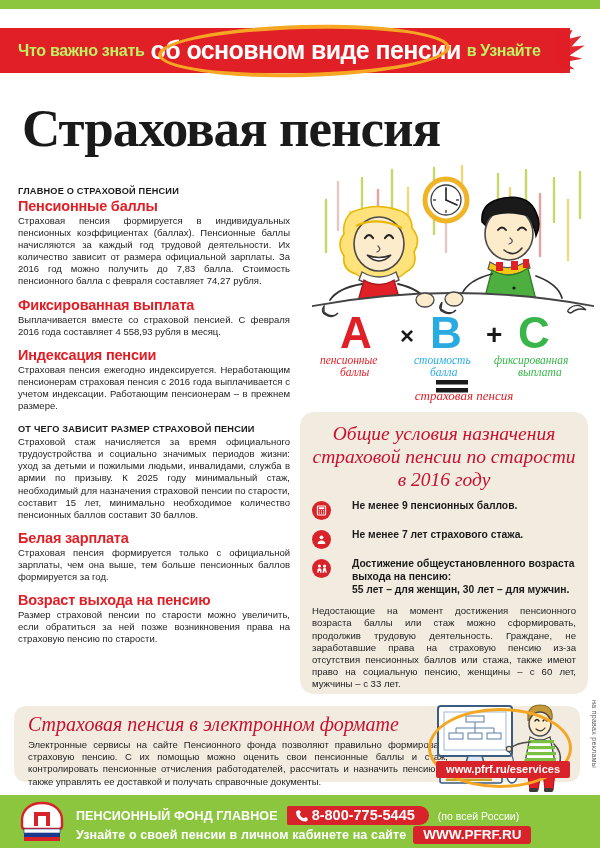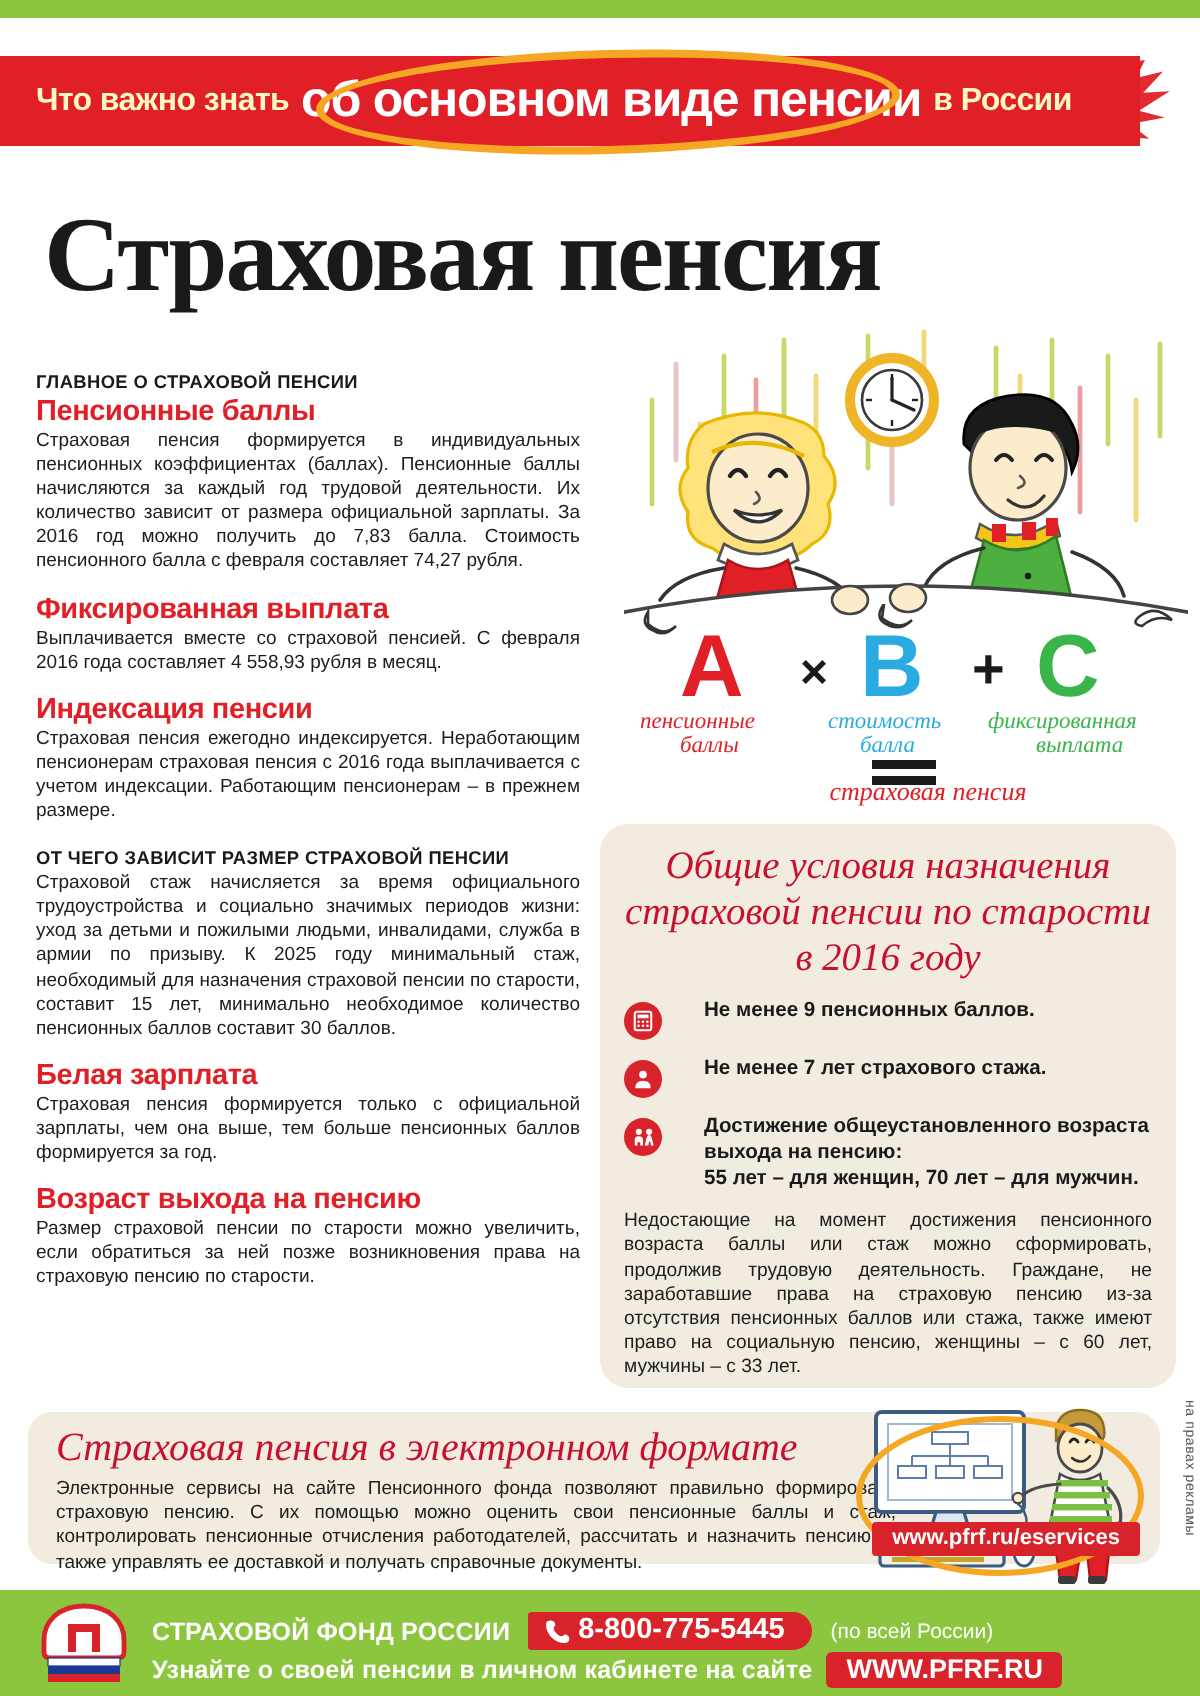--- a/index.html
+++ b/index.html
@@ -35,21 +35,21 @@
     background: #e01f26;
     clip-path: polygon(0% 6%, 55% 0%, 40% 22%, 85% 14%, 52% 40%, 96% 38%, 45% 62%, 88% 70%, 30% 78%, 62% 96%, 0% 92%);
     opacity: .95;
   }
   .banner-inner {
     position: absolute; left: 18px; top: 0;
     height: 45px; display: flex; align-items: center; gap: 6px;
     z-index: 3;
   }
   .bn-small {
-    color: #fef9c3; font-size: 16px; font-weight: bold;
+    color: #bef264; font-size: 16px; font-weight: bold;
     letter-spacing: -0.3px;
   }
   .bn-big {
     color: #ffffff; font-size: 25px; font-weight: bold;
     letter-spacing: -0.6px;
   }
   .bn-ellipse {
     position: absolute; left: 158px; top: -3px;
     width: 292px; height: 52px;
     border: 4px solid #f5a623;
@@ -226,21 +226,21 @@
 <body>
 
 <div id="page">
 
   <div class="top-strip"></div>
 
   <div class="banner">
     <div class="banner-inner">
       <span class="bn-small">Что важно знать</span>
       <span class="bn-big">об основном виде пенсии</span>
-      <span class="bn-small">в России</span>
+      <span class="bn-small">в Узнайте</span>
     </div>
     <div class="bn-ellipse"></div>
   </div>
 
   <div class="main-title">Страховая пенсия</div>
 
   <div class="left-col">
 
     <div class="kicker">ГЛАВНОЕ О СТРАХОВОЙ ПЕНСИИ</div>
 
@@ -421,21 +421,21 @@
     <div class="cond-item">
       <div class="cond-ico">
         <svg width="12" height="11" viewBox="0 0 14 12">
             <circle cx="4" cy="3" r="1.8" fill="#fff"></circle>
             <path d="M1.6 11 v-3.4 q0-2 2.4-2 t2.4 2 V11 h-1.6 v-2 h-1.6 v2 z" fill="#fff"></path>
             <circle cx="10" cy="3" r="1.8" fill="#fff"></circle>
             <path d="M7.4 11 l1.1-4.6 q.4-1.6 1.5-1.6 t1.5 1.6 L12.6 11 h-1.6 l-.3-2.4 h-.7 L9.5 11 z" fill="#fff"></path>
           </svg>
       </div>
       <div class="cond-txt" style="white-space:pre-line;">Достижение общеустановленного возраста выхода на пенсию:
-55 лет – для женщин, 70 лет – для мужчин.</div>
+55 лет – для женщин, 30 лет – для мужчин.</div>
     </div>
 
     <div class="cond-note">Недостающие на момент достижения пенсионного возраста баллы или стаж можно сформировать, продолжив трудовую деятельность. Граждане, не заработавшие права на страховую пенсию из-за отсутствия пенсионных баллов или стажа, также имеют право на социальную пенсию, женщины – с 60 лет, мужчины – с 33 лет.</div>
   </div>
 
   <div class="eserv">
     <div class="eserv-title">Страховая пенсия в электронном формате</div>
     <div class="eserv-txt">Электронные сервисы на сайте Пенсионного фонда позволяют правильно формировать страховую пенсию. С их помощью можно оценить свои пенсионные баллы и стаж, контролировать пенсионные отчисления работодателей, рассчитать и назначить пенсию, а также управлять ее доставкой и получать справочные документы.</div>
 
     <div class="eserv-art">
@@ -512,21 +512,21 @@
       <svg width="52" height="42" viewBox="0 0 52 42">
         <path d="M26 2 C13 2 6 10 6 19 l0 6 q0 3 3 3 h34 q3 0 3 -3 l0 -6 C46 10 39 2 26 2 z" fill="#ffffff" stroke="#d8232a" stroke-width="2.4"></path>
         <path d="M18 11 h16 v14 h-4 v-10 h-8 v10 h-4 z" fill="#d8232a"></path>
         <rect x="8" y="28" width="36" height="4" fill="#ffffff" stroke="#1a3a8f" stroke-width=".6"></rect>
         <rect x="8" y="32" width="36" height="4" fill="#1a3a8f"></rect>
         <rect x="8" y="36" width="36" height="4" fill="#d8232a"></rect>
       </svg>
     </div>
 
     <div class="f-line1">
-      <span class="f-label">СТРАХОВОЙ ФОНД РОССИИ</span>
+      <span class="f-label">ПЕНСИОННЫЙ ФОНД ГЛАВНОЕ</span>
       <span class="f-phone-pill">
         <svg width="13" height="13" viewBox="0 0 14 14">
             <path d="M3 1.5 q2.2 -.6 3 1.4 q.5 1.3 -.7 2 q-.4 1.6 1.4 3.4 q1.8 1.8 3.4 1.4 q.7 -1.2 2 -.7 q2 .8 1.4 3 q-.4 1.5 -2.4 1.5 q-4 0 -7 -3 q-3 -3 -3 -7 q0 -2 1.9 -2 z" fill="#ffffff"></path>
           </svg>
         <span>8-800-775-5445</span>
       </span>
       <span class="f-region">(по всей России)</span>
     </div>
 
     <div class="f-line2">

